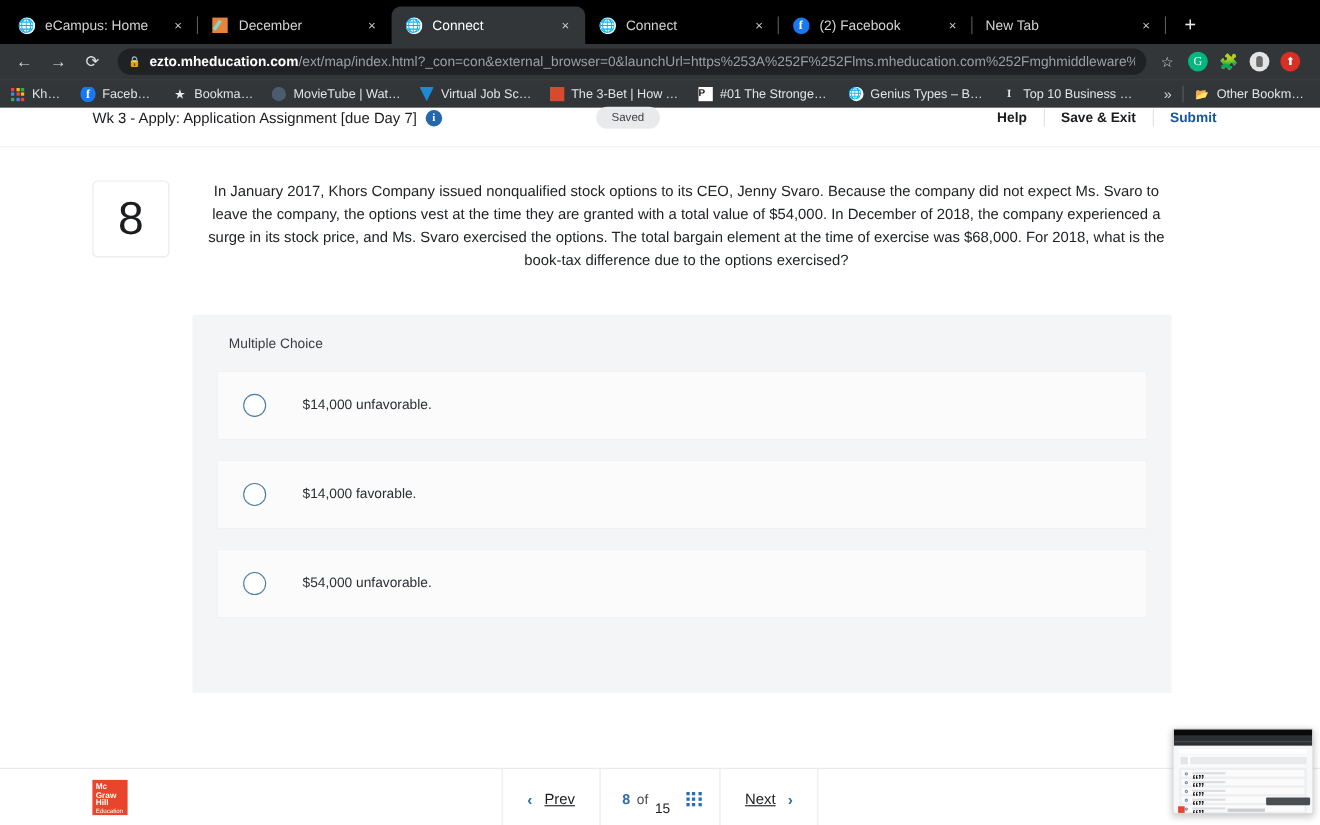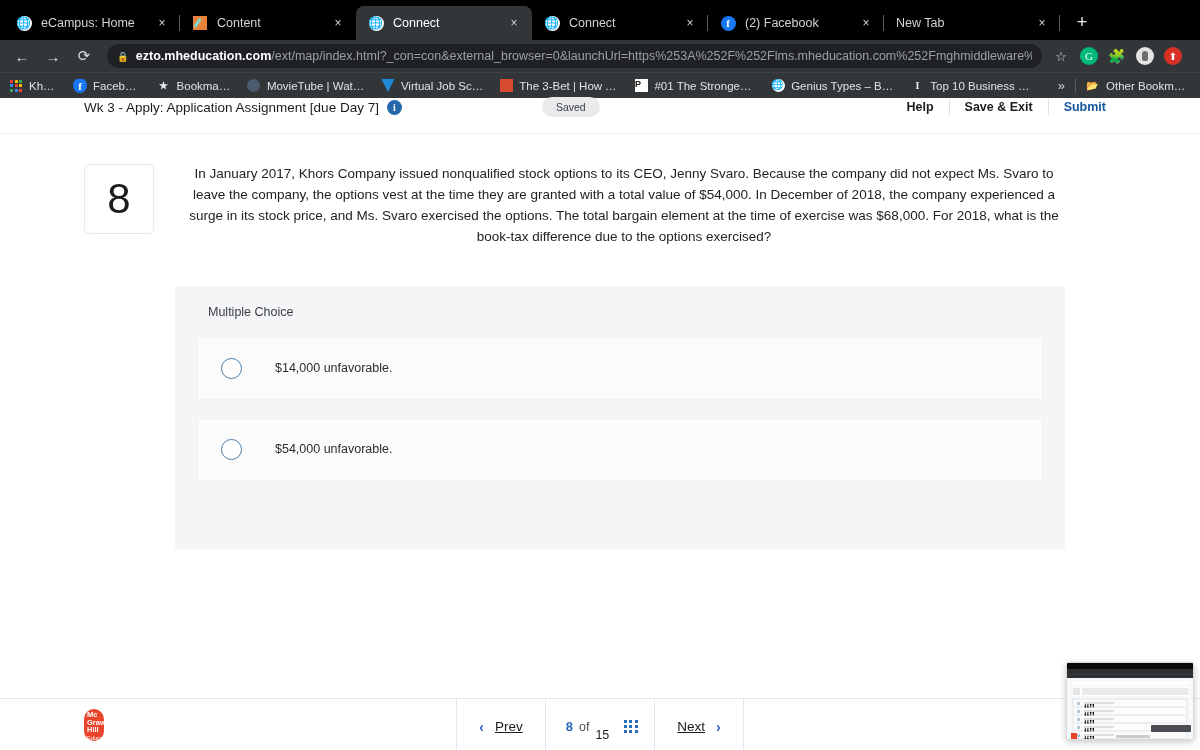--- a/index.html
+++ b/index.html
@@ -212,24 +212,23 @@
   }
   .opt-label { margin-left: 33px; font-size: 12.5px; color: #2a2e33; }
 
   .footer {
     height: 56px; flex: 0 0 56px; border-top: 1px solid #e6e8ea;
     display: flex; align-items: center; background: #fff;
     position: relative;
   }
   .mhe-logo {
     position: absolute; left: 84px; top: 10px;
-    width: 20px; height: 32px; background: #e8452c; color: #fff;
+    width: 32px; height: 32px; background: #e8452c; color: #fff;
     font-size: 7.5px; line-height: 7.6px; font-weight: bold;
     padding: 2px 0 0 3px;
-    border-radius: 16px;
   }
   .mhe-logo .edu { font-size: 5.6px; font-weight: normal; display: block;
     margin-top: 1px; }
   .pager {
     margin: 0 auto; display: flex; align-items: center; height: 56px;
   }
   .pager .pdiv { width: 1px; height: 56px; background: #e6e8ea; }
   .pbtn {
     display: flex; align-items: center; padding: 0 22px;
     font-size: 13.5px; color: #1a1c1f; height: 56px;
@@ -307,21 +306,21 @@
         </span>
       <span class="title">eCampus: Home</span>
       <span class="tclose">×</span>
       <span class="tab-sep"></span>
     </div>
 
     <div class="tab">
       <span class="favicon">
           <span class="fav-content"></span>
         </span>
-      <span class="title">Content</span>
+      <span class="title">December</span>
       <span class="tclose">×</span>
     </div>
 
     <div class="tab active">
       <span class="favicon">
           <span class="fav-globe">🌐</span>
         </span>
       <span class="title">Connect</span>
       <span class="tclose">×</span>
     </div>
@@ -453,20 +452,24 @@
     </div>
 
     <div class="mc-panel">
       <div class="mc-header">Multiple Choice</div>
 
       <div class="opt">
         <span class="radio"></span>
         <span class="opt-label">$14,000 unfavorable.</span>
       </div>
 
+      <div class="opt">
+        <span class="radio"></span>
+        <span class="opt-label">$14,000 favorable.</span>
+      </div>
 
       <div class="opt">
         <span class="radio"></span>
         <span class="opt-label">$54,000 unfavorable.</span>
       </div>
 
     </div>
   </div>
 
   <div class="footer">

